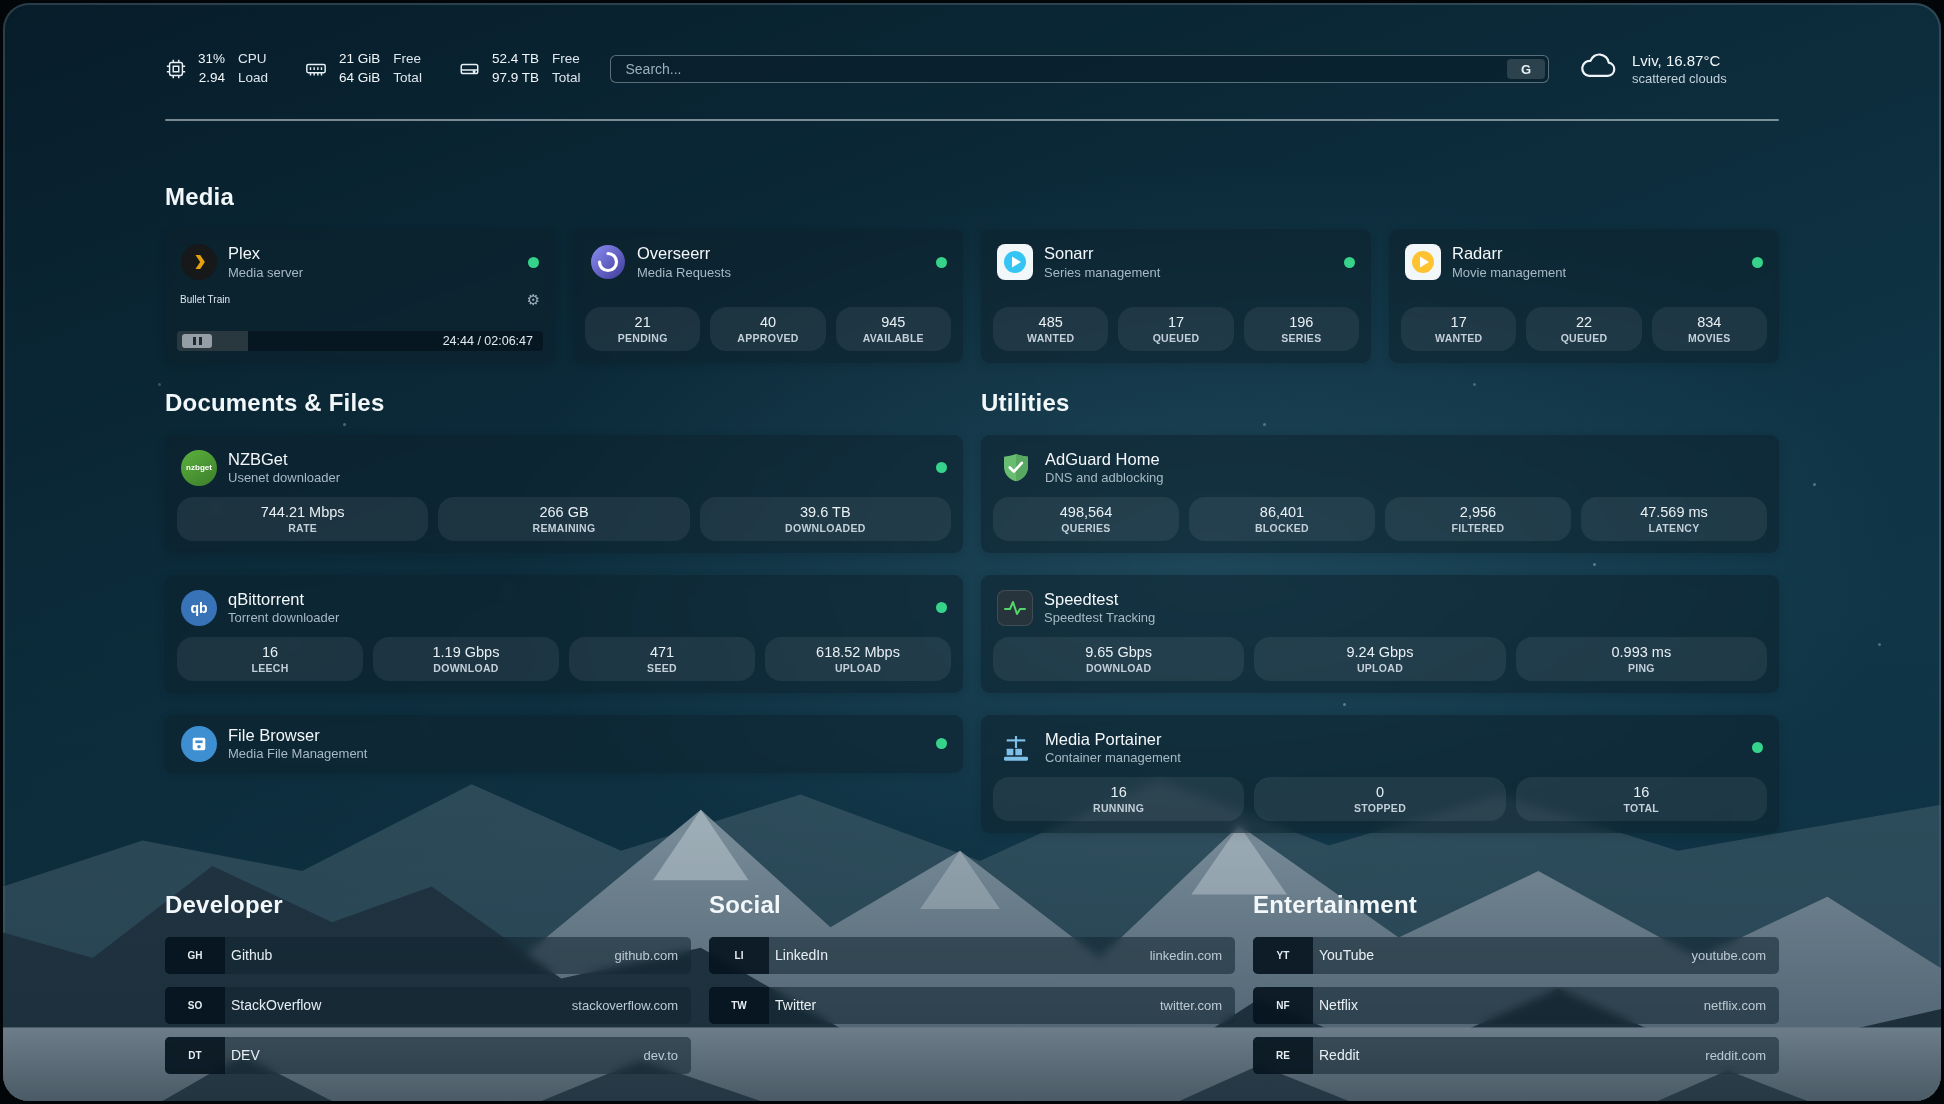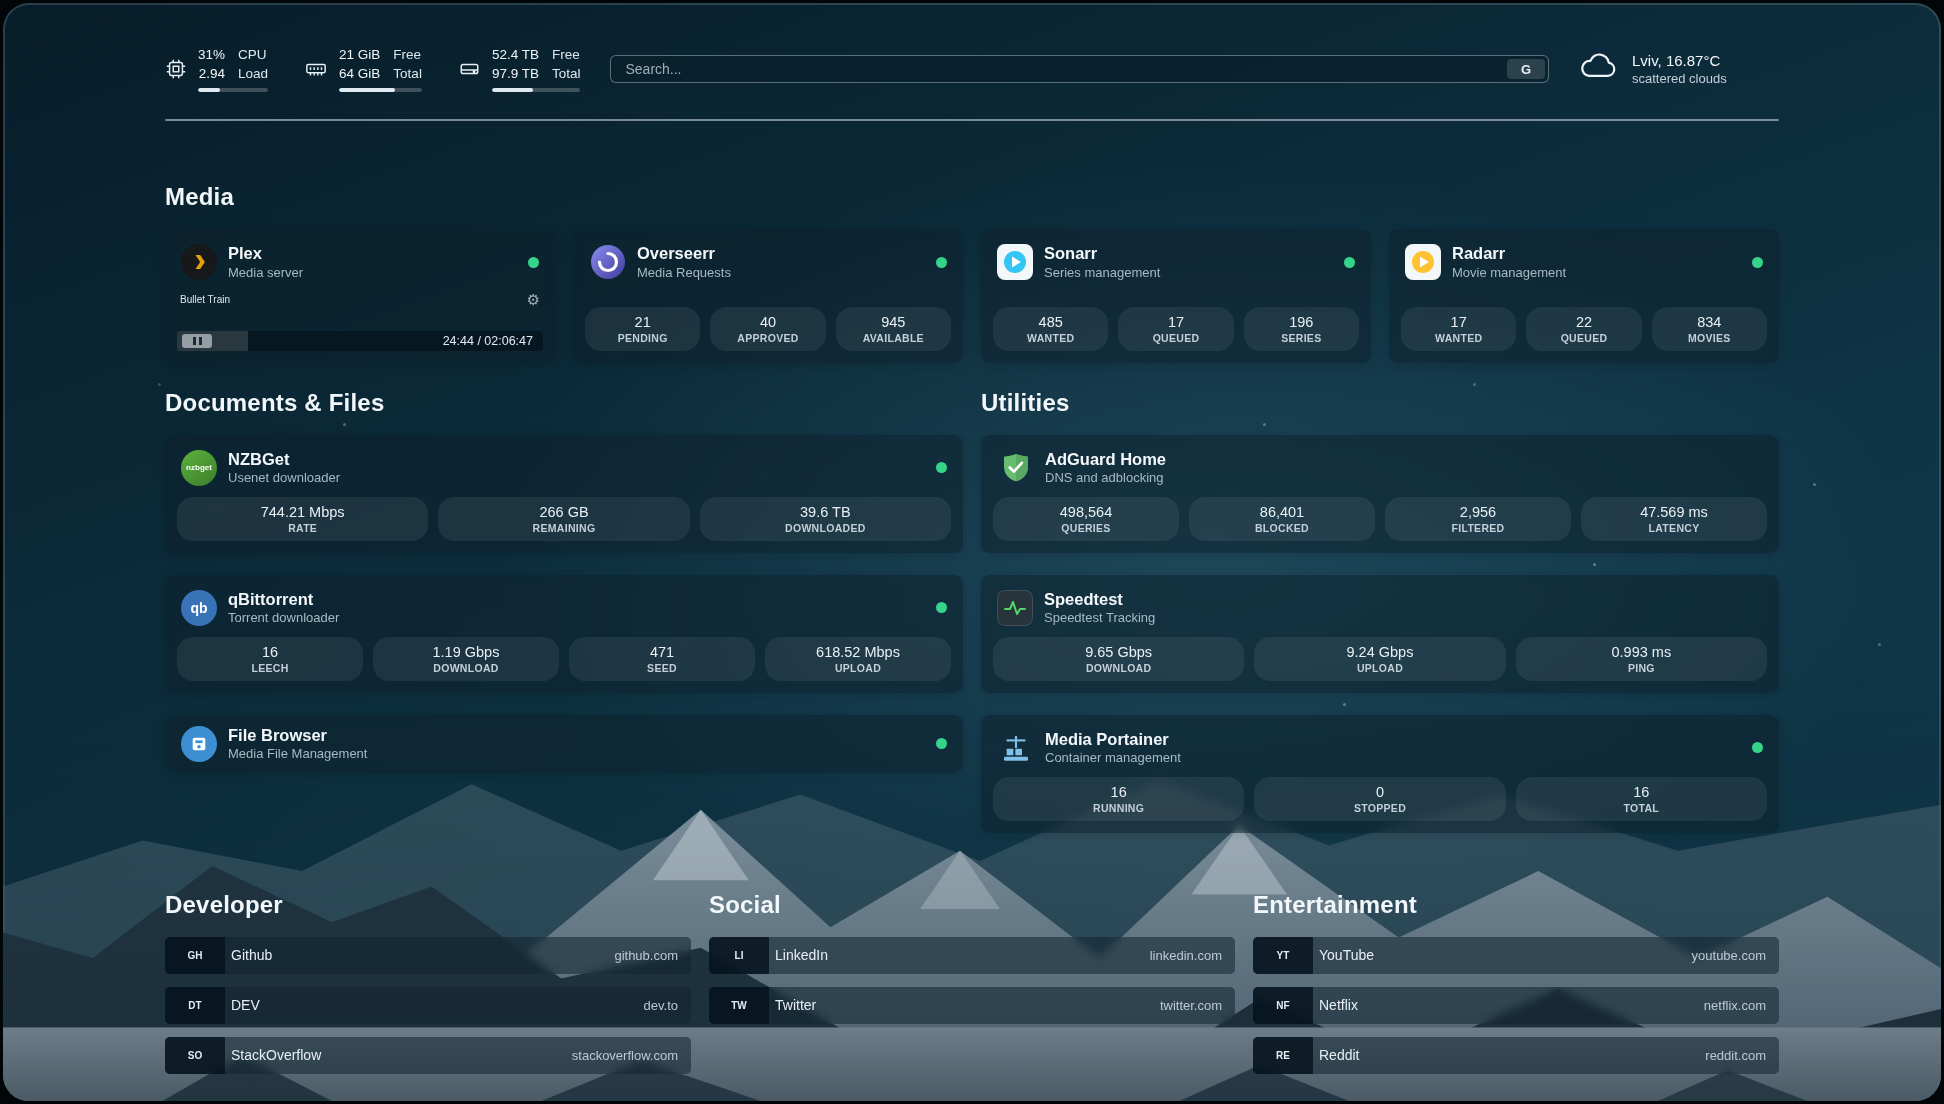--- a/index.html
+++ b/index.html
@@ -20,21 +20,21 @@
     1700px 330px 0 0 rgba(255,255,255,.24),1810px 480px 0 0 rgba(255,255,255,.32),420px 720px 0 0 rgba(255,255,255,.34),
     290px 640px 0 0 rgba(255,255,255,.28),985px 745px 0 0 rgba(255,255,255,.32),1555px 735px 0 0 rgba(255,255,255,.3),
     680px 640px 0 0 rgba(255,255,255,.26),1875px 640px 0 0 rgba(255,255,255,.3),155px 380px 0 0 rgba(255,255,255,.22),1415px 300px 0 0 rgba(255,255,255,.24)}
   .content{position:relative;z-index:3;padding:42px 162px 0}
 
   
   .topbar{display:flex;align-items:center;gap:30px;min-height:48px}
   .resources{display:flex;gap:36px}
   .resource{display:flex;gap:11px;align-items:center}
   .res-icon{display:flex;align-items:center;color:#e9f1f5}
-  .res-body{display:flex;flex-direction:column}
+  .res-body{display:flex;}
   .res-cols{display:flex;gap:13px;font-size:13.5px;line-height:1.4}
   .res-nums{display:flex;flex-direction:column;align-items:flex-end;color:#f2f7fa}
   .res-labels{display:flex;flex-direction:column;color:#dde7ee}
   .res-bar{margin-top:4px;height:4px;border-radius:2px;background:rgba(255,255,255,0.22);overflow:hidden}
   .res-bar i{display:block;height:100%;background:#dfe9ef;border-radius:2px;width:0}
   .search{flex:1;position:relative;height:28px}
   .search input{width:100%;height:100%;box-sizing:border-box;background:rgba(10,30,42,0.55);border:1px solid rgba(170,190,202,0.5);
     border-radius:6px;color:#e8f0f5;font-size:14px;padding:0 52px 0 14px;outline:none;font-family:inherit}
   .search input::placeholder{color:#9cb0bc}
   .search-btn{position:absolute;right:4px;top:4px;bottom:4px;width:38px;border-radius:4px;background:rgba(255,255,255,0.14);
@@ -52,21 +52,21 @@
 
   
   .card{background:rgba(13,33,45,0.52);border-radius:9px;padding:12px;display:flex;flex-direction:column;position:relative;
     backdrop-filter:blur(5px);box-shadow:0 2px 10px rgba(0,0,0,0.12)}
   .h-md{min-height:130px;box-sizing:border-box}
   .h-sm{min-height:118px;box-sizing:border-box}
   .col .card{margin-bottom:22px}
   .col .card:last-child{margin-bottom:0}
   .card-head{display:flex;align-items:center;gap:11px;padding:2px 4px}
   .svc-icon{width:37px;height:37px;flex:0 0 auto;display:flex;align-items:center;justify-content:center}
-  .svc-name{font-size:16.5px;font-weight:700;color:#f4f8fa;line-height:1.25}
+  .svc-name{font-size:16.5px;font-weight:400;color:#f4f8fa;line-height:1.25}
   .svc-desc{font-size:13px;color:#a7bac5;line-height:1.3;margin-top:1px}
   .dot{width:11px;height:11px;border-radius:50%;background:#35d48a;margin-left:auto;flex:0 0 auto}
   .stats{display:flex;gap:10px;margin-top:auto}
   .stat{flex:1;background:rgba(255,255,255,0.07);border-radius:16px;padding:7px 4px;text-align:center}
   .stat-value{font-size:14.5px;color:#e9f0f4}
   .stat-label{font-size:10.5px;font-weight:700;color:#c3d0d9;letter-spacing:.3px;margin-top:2px}
   .card-flat{padding:8px 12px}
 
   
   .np-row{display:flex;align-items:center;margin-top:8px;padding:0 3px}
@@ -544,29 +544,29 @@
     <div class="bm-sec">
 
       <div class="bm-group">
         <h2 class="sec-title">Developer</h2>
         <div class="bm-row">
           <span class="bm-abbr">GH</span>
           <span class="bm-name">Github</span>
           <span class="bm-url">github.com</span>
         </div>
         <div class="bm-row">
+          <span class="bm-abbr">SO</span>
+          <span class="bm-name">StackOverflow</span>
+          <span class="bm-url">stackoverflow.com</span>
+        </div>
+        <div class="bm-row">
           <span class="bm-abbr">DT</span>
           <span class="bm-name">DEV</span>
           <span class="bm-url">dev.to</span>
         </div>
-        <div class="bm-row">
-          <span class="bm-abbr">SO</span>
-          <span class="bm-name">StackOverflow</span>
-          <span class="bm-url">stackoverflow.com</span>
-        </div>
       </div>
 
       <div class="bm-group">
         <h2 class="sec-title">Social</h2>
         <div class="bm-row">
           <span class="bm-abbr">LI</span>
           <span class="bm-name">LinkedIn</span>
           <span class="bm-url">linkedin.com</span>
         </div>
         <div class="bm-row">

